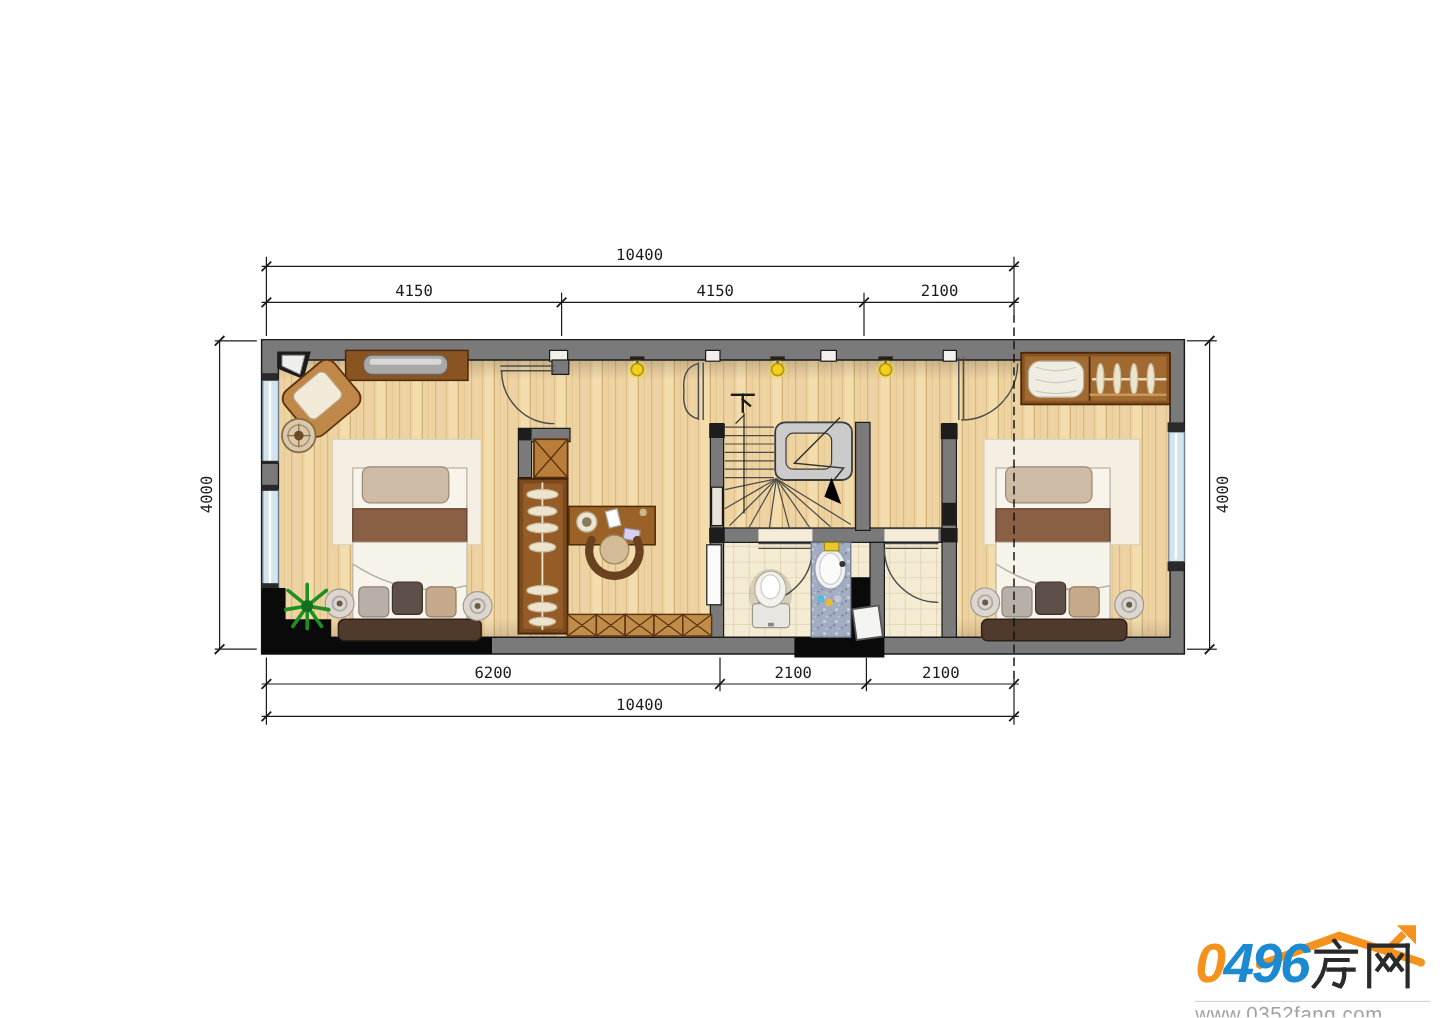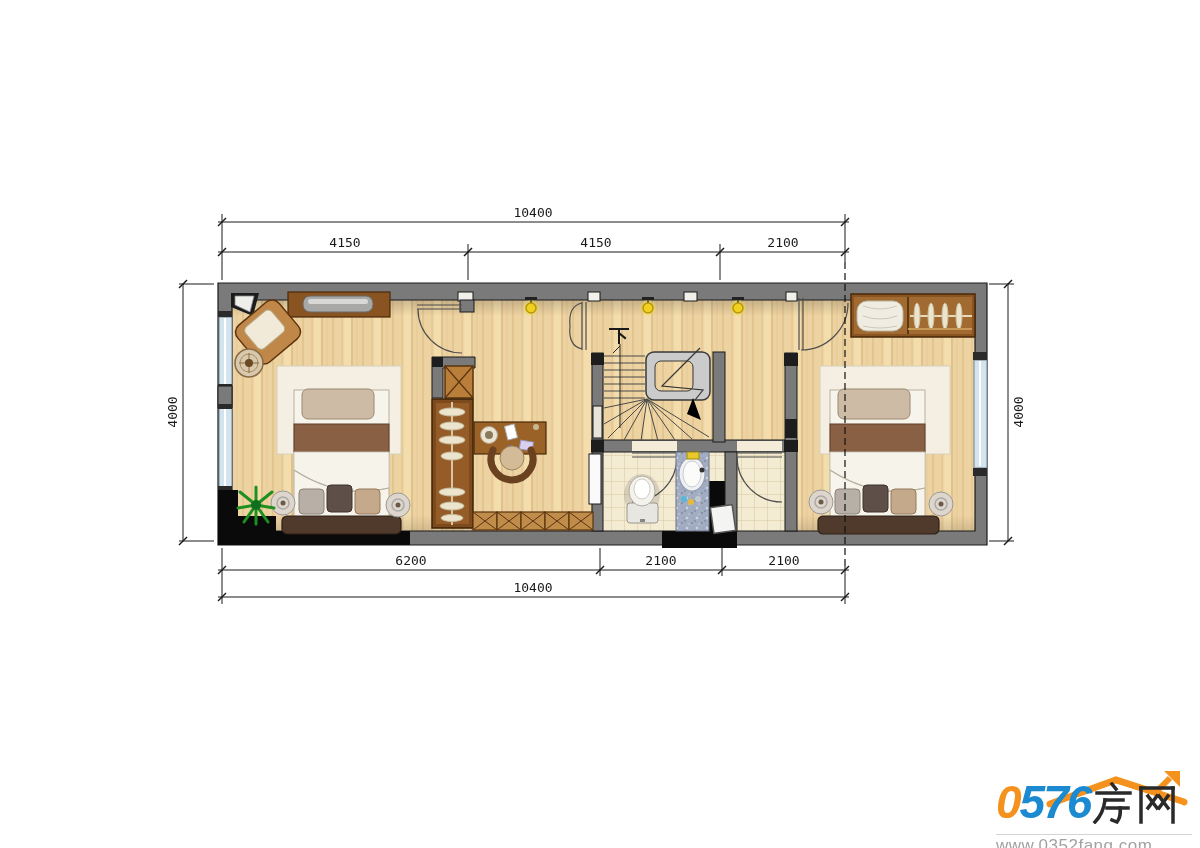--- a/index.html
+++ b/index.html
@@ -430,21 +430,21 @@
 
 
 <div class="wm">
   <svg class="wm-roof" width="150" height="40">
     <polyline points="4,36 70,12 138,34" fill="none" stroke="#f5921e" stroke-width="7" stroke-linecap="round"></polyline>
     <polyline points="6,40 70,17 136,38" fill="none" stroke="#ffffff" stroke-width="2.5"></polyline>
     <line x1="108" y1="26" x2="124" y2="10" stroke="#f5921e" stroke-width="6"></line>
     <polygon points="118,3 134,3 134,19" fill="#f5921e"></polygon>
   </svg>
   <div class="wm-text">
-    <span class="wm-zero">0</span><span class="wm-num">576</span><svg class="wm-cn" width="86" height="42">
+    <span class="wm-zero">0</span><span class="wm-num">496</span><svg class="wm-cn" width="86" height="42">
       <g stroke="#2a2a2a" stroke-width="3.5" stroke-linecap="square" fill="none">
         <line x1="20" y1="2" x2="24" y2="7"></line>
         <line x1="5" y1="11" x2="38" y2="11"></line>
         <line x1="13" y1="18" x2="31" y2="18"></line>
         <path d="M13,18 C12,26 9,34 3,40"></path>
         <line x1="15" y1="26" x2="36" y2="26"></line>
         <path d="M28,26 C29,32 28,36 25,40 L20,38"></path>
       </g>
       <g stroke="#2a2a2a" stroke-width="3.5" stroke-linecap="square" fill="none" transform="translate(44,0)">
         <line x1="5" y1="6" x2="5" y2="40"></line>

